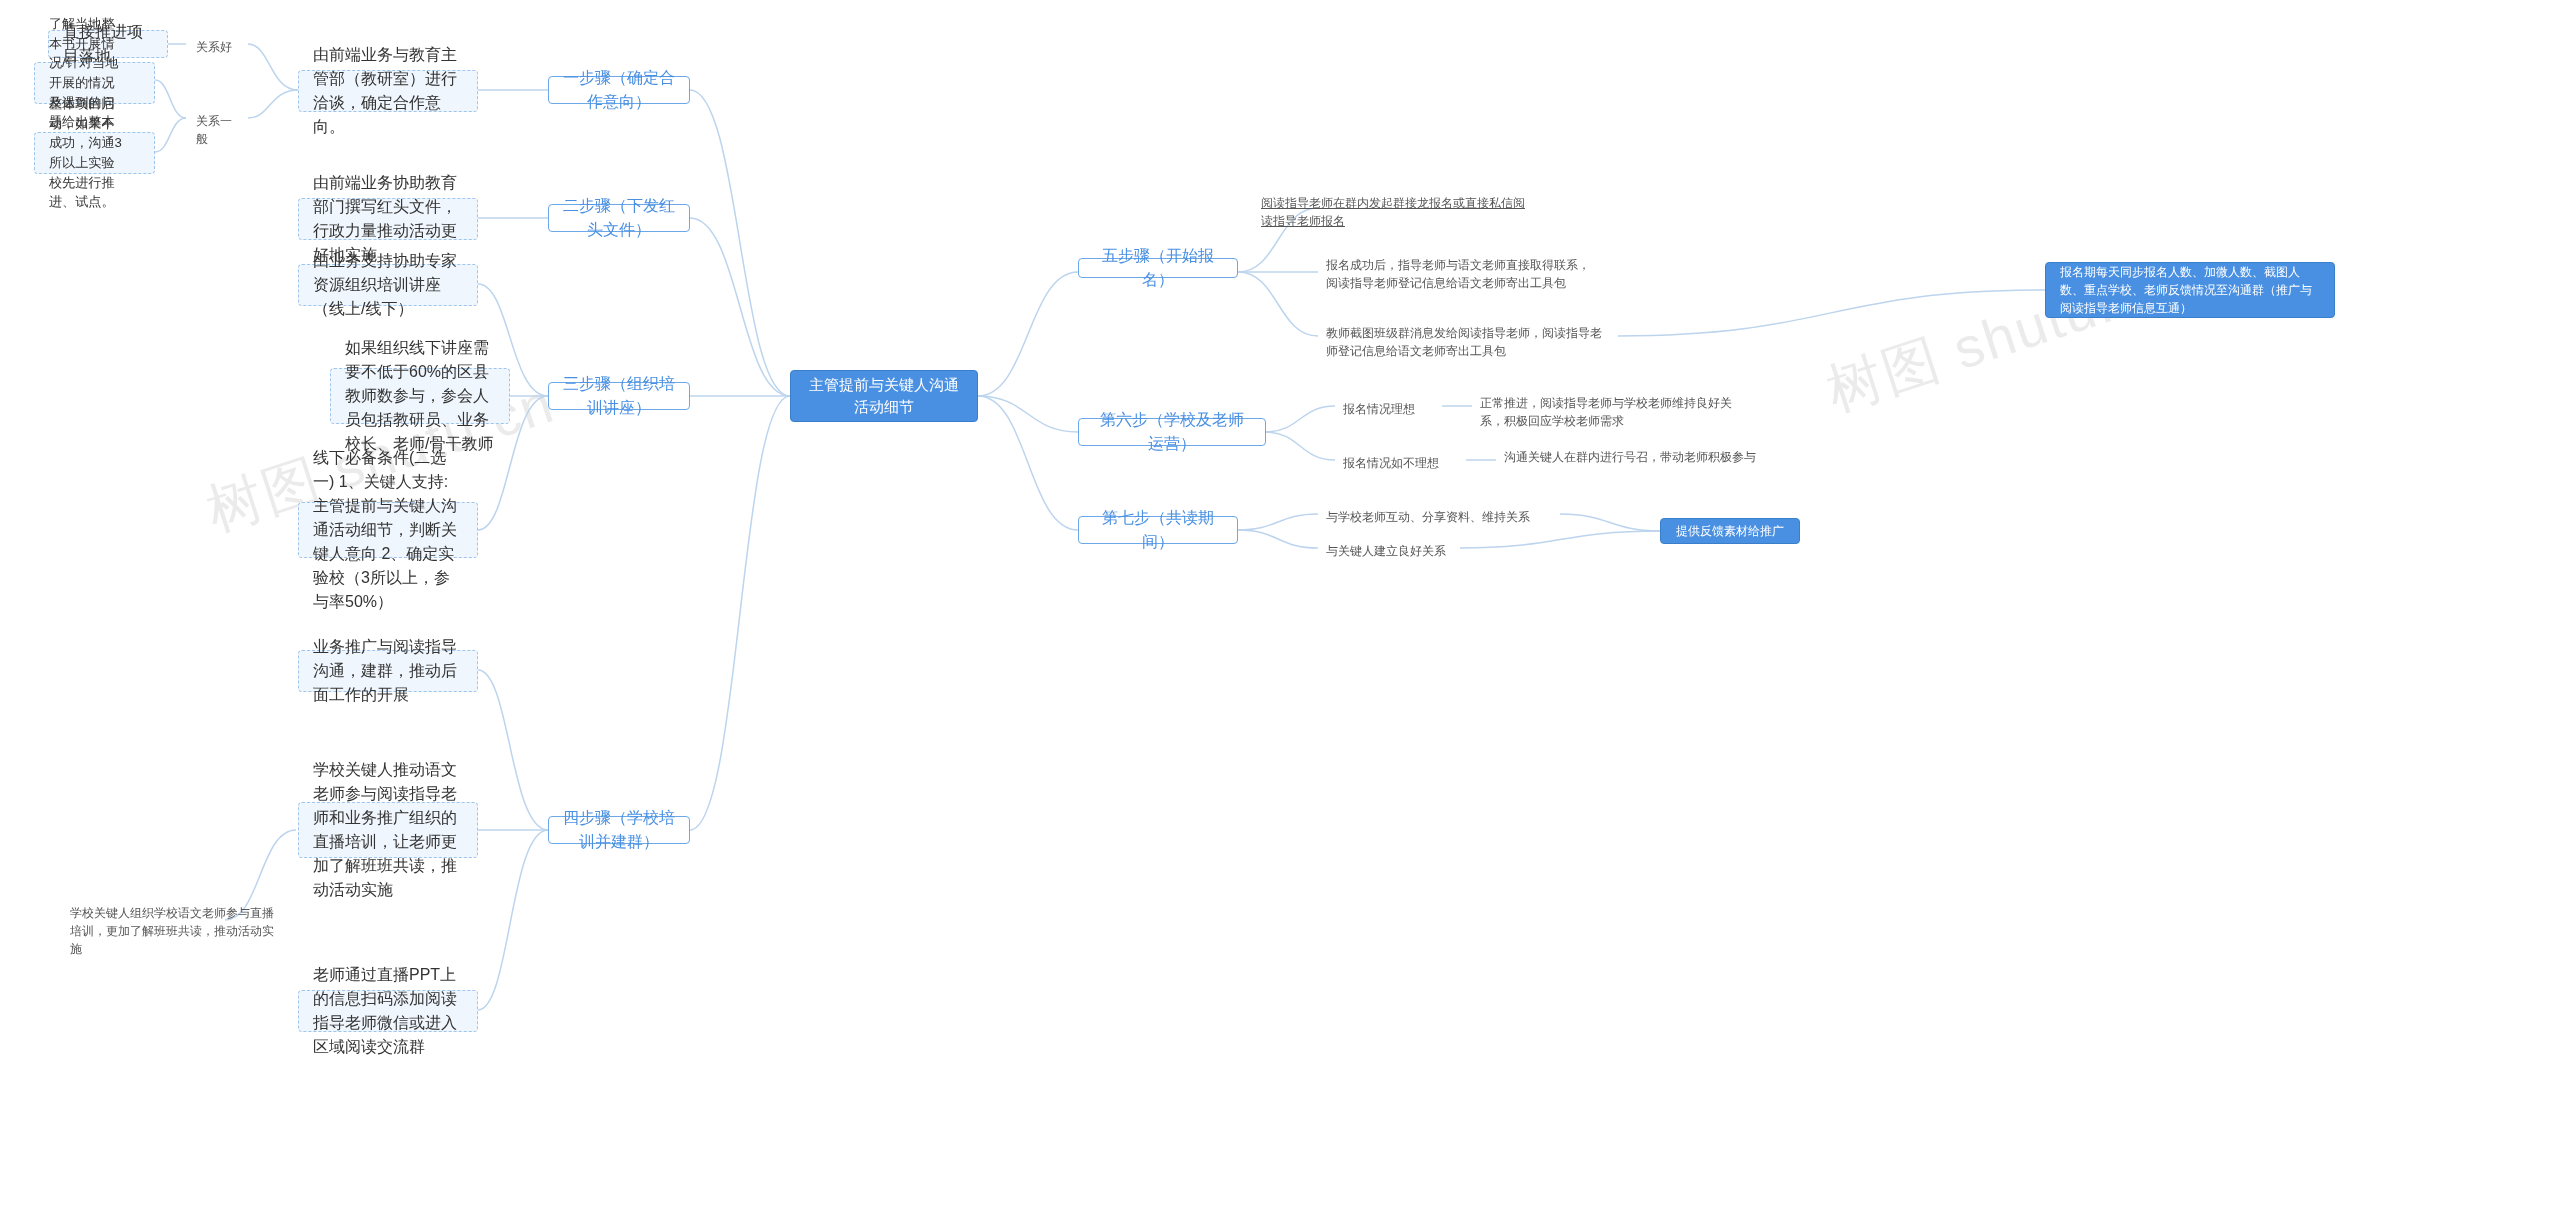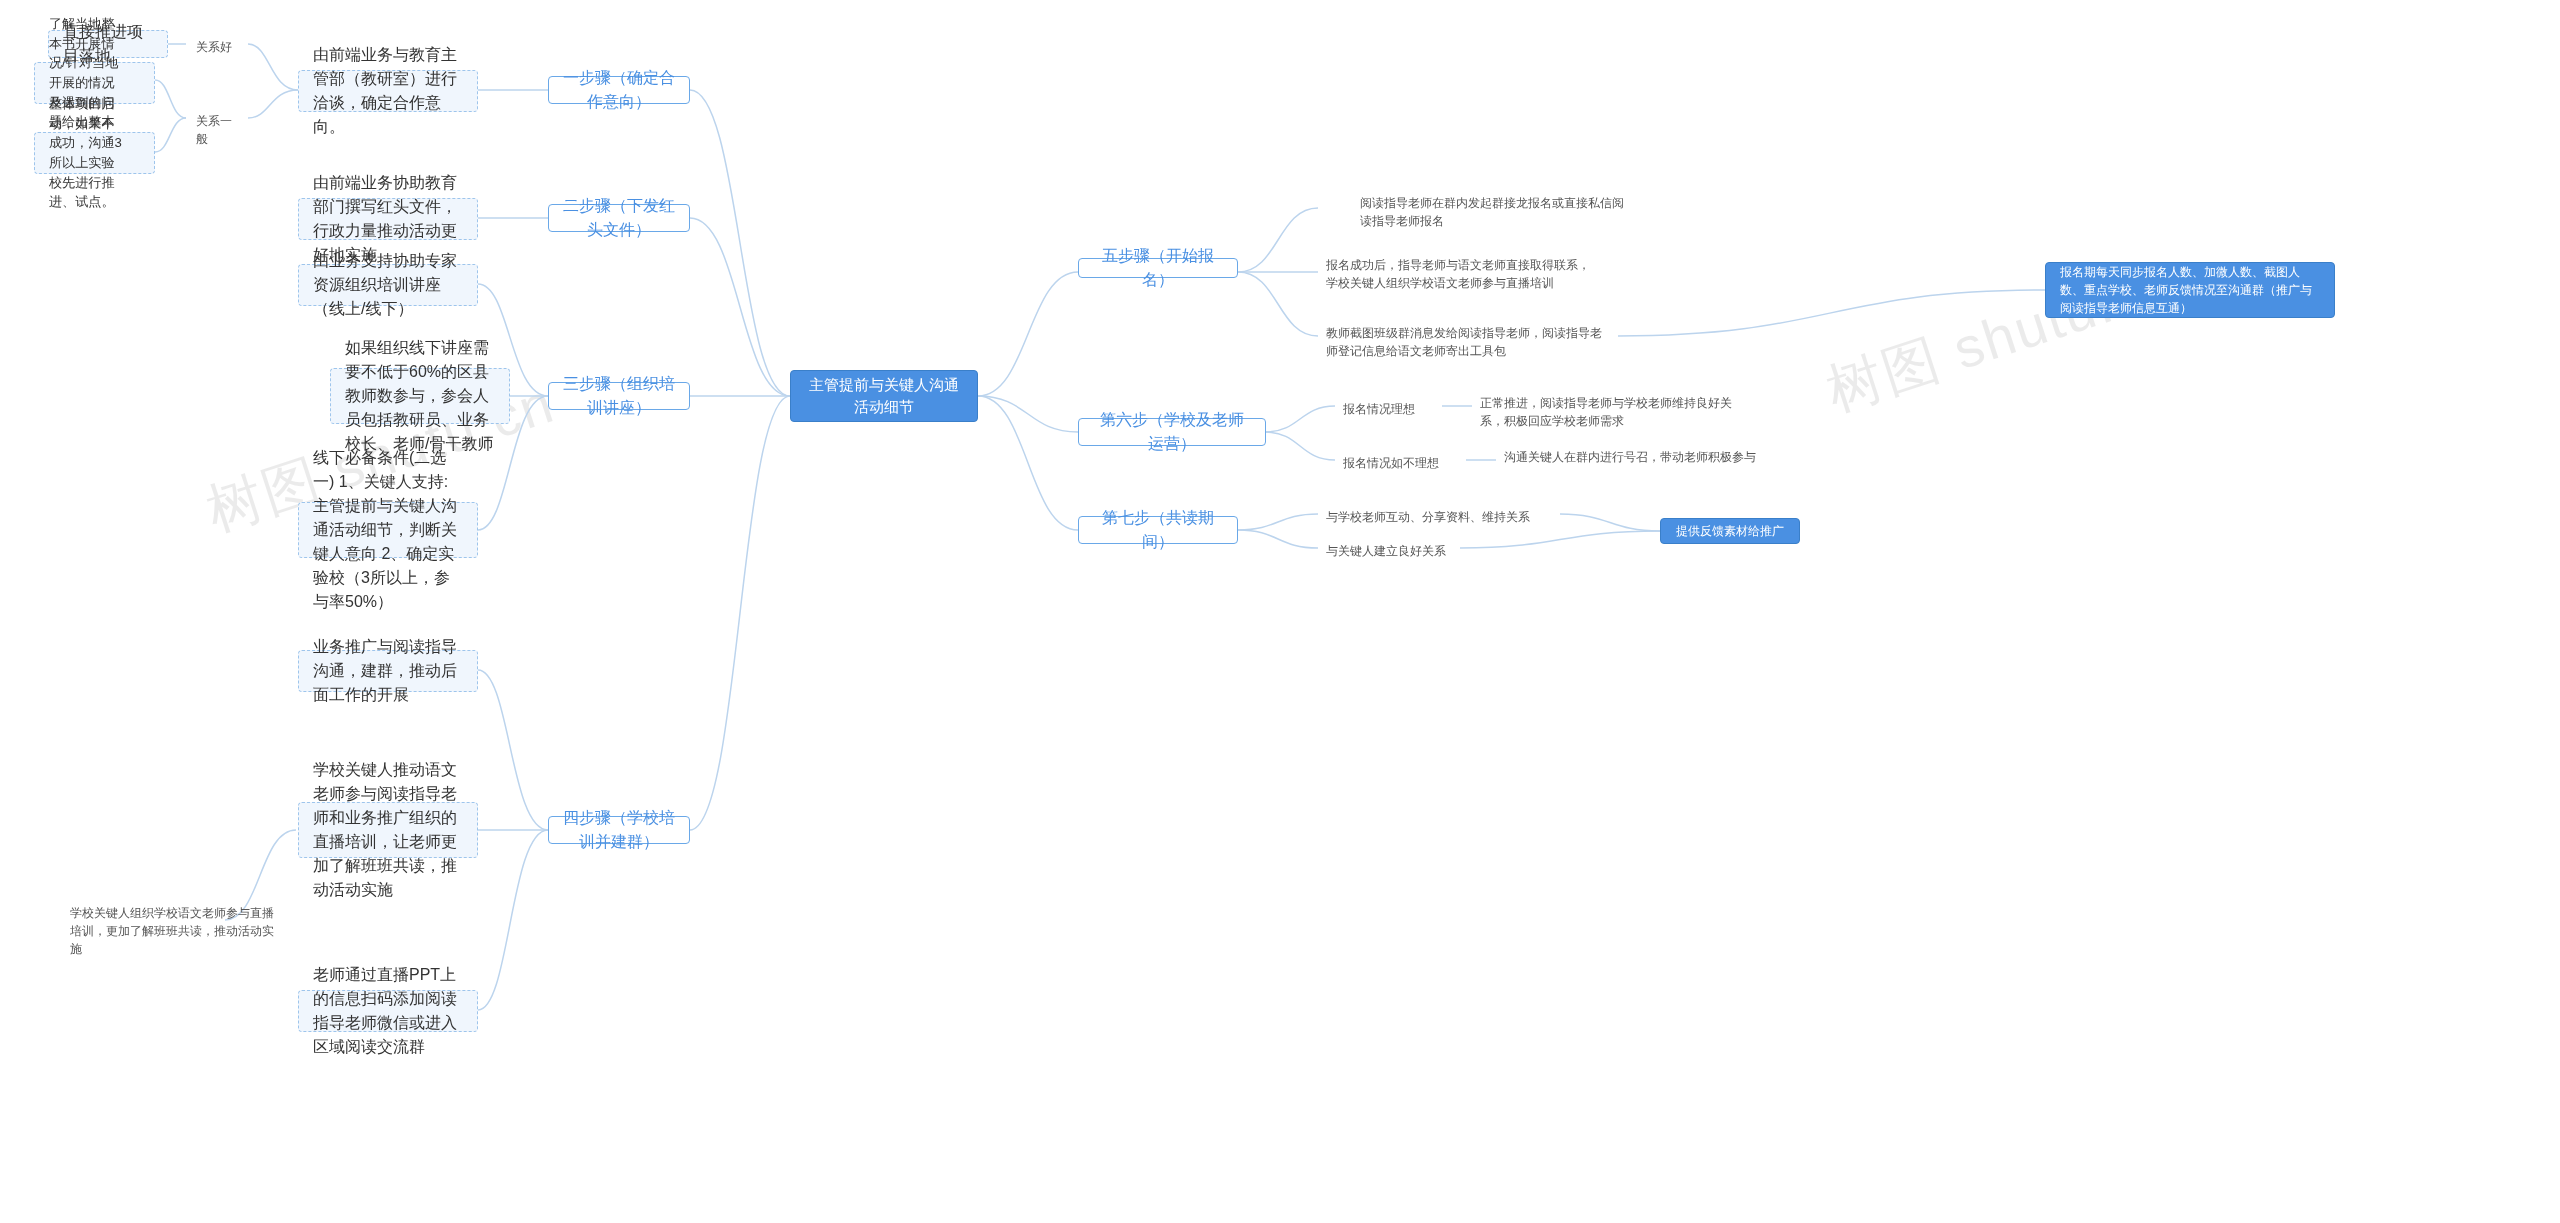--- a/index.html
+++ b/index.html
@@ -155,22 +155,22 @@
 <div class="node node-box" style="left:298px; top:368px; width:180px; height:56px;margin-left:32px;">如果组织线下讲座需要不低于60%的区县教师数参与，参会人员包括教研员、业务校长、老师/骨干教师</div>
 <div class="node node-box" style="left:298px; top:502px; width:180px; height:56px;">线下必备条件(二选一) 1、关键人支持:主管提前与关键人沟通活动细节，判断关键人意向 2、确定实验校（3所以上，参与率50%）</div>
 
 <div class="node node-step" style="left:548px; top:816px; width:142px; height:28px;">四步骤（学校培训并建群）</div>
 <div class="node node-box" style="left:298px; top:650px; width:180px; height:42px;">业务推广与阅读指导沟通，建群，推动后面工作的开展</div>
 <div class="node node-box" style="left:298px; top:802px; width:180px; height:56px;">学校关键人推动语文老师参与阅读指导老师和业务推广组织的直播培训，让老师更加了解班班共读，推动活动实施</div>
 <div class="node node-plain" style="left:62px; top:900px; width:230px;">学校关键人组织学校语文老师参与直播培训，更加了解班班共读，推动活动实施</div>
 <div class="node node-box" style="left:298px; top:990px; width:180px; height:42px;">老师通过直播PPT上的信息扫码添加阅读指导老师微信或进入区域阅读交流群</div>
 
 <div class="node node-step" style="left:1078px; top:258px; width:160px; height:20px;">五步骤（开始报名）</div>
-<div class="node node-plain" style="left:1352px; top:190px; width:290px;">阅读指导老师在群内发起群接龙报名或直接私信阅读指导老师报名</div>
-<div class="node node-plain" style="left:1318px; top:252px; width:290px;">报名成功后，指导老师与语文老师直接取得联系，学校关键人组织学校语文老师参与直播培训</div>
+<div class="node node-plain" style="left:1253px; top:190px; width:290px;text-decoration:underline;">阅读指导老师在群内发起群接龙报名或直接私信阅读指导老师报名</div>
+<div class="node node-plain" style="left:1318px; top:252px; width:290px;">报名成功后，指导老师与语文老师直接取得联系，阅读指导老师登记信息给语文老师寄出工具包</div>
 <div class="node node-plain" style="left:1318px; top:320px; width:300px;">教师截图班级群消息发给阅读指导老师，阅读指导老师登记信息给语文老师寄出工具包</div>
 <div class="node node-solid" style="left:2045px; top:262px; width:290px; height:56px;">报名期每天同步报名人数、加微人数、截图人数、重点学校、老师反馈情况至沟通群（推广与阅读指导老师信息互通）</div>
 
 <div class="node node-step" style="left:1078px; top:418px; width:188px; height:28px;">第六步（学校及老师运营）</div>
 <div class="node node-plain" style="left:1335px; top:396px; width:104px;">报名情况理想</div>
 <div class="node node-plain" style="left:1472px; top:390px; width:290px;">正常推进，阅读指导老师与学校老师维持良好关系，积极回应学校老师需求</div>
 <div class="node node-plain" style="left:1335px; top:450px; width:130px;">报名情况如不理想</div>
 <div class="node node-plain" style="left:1496px; top:444px; width:290px;">沟通关键人在群内进行号召，带动老师积极参与</div>
 
 <div class="node node-step" style="left:1078px; top:516px; width:160px; height:28px;">第七步（共读期间）</div>

